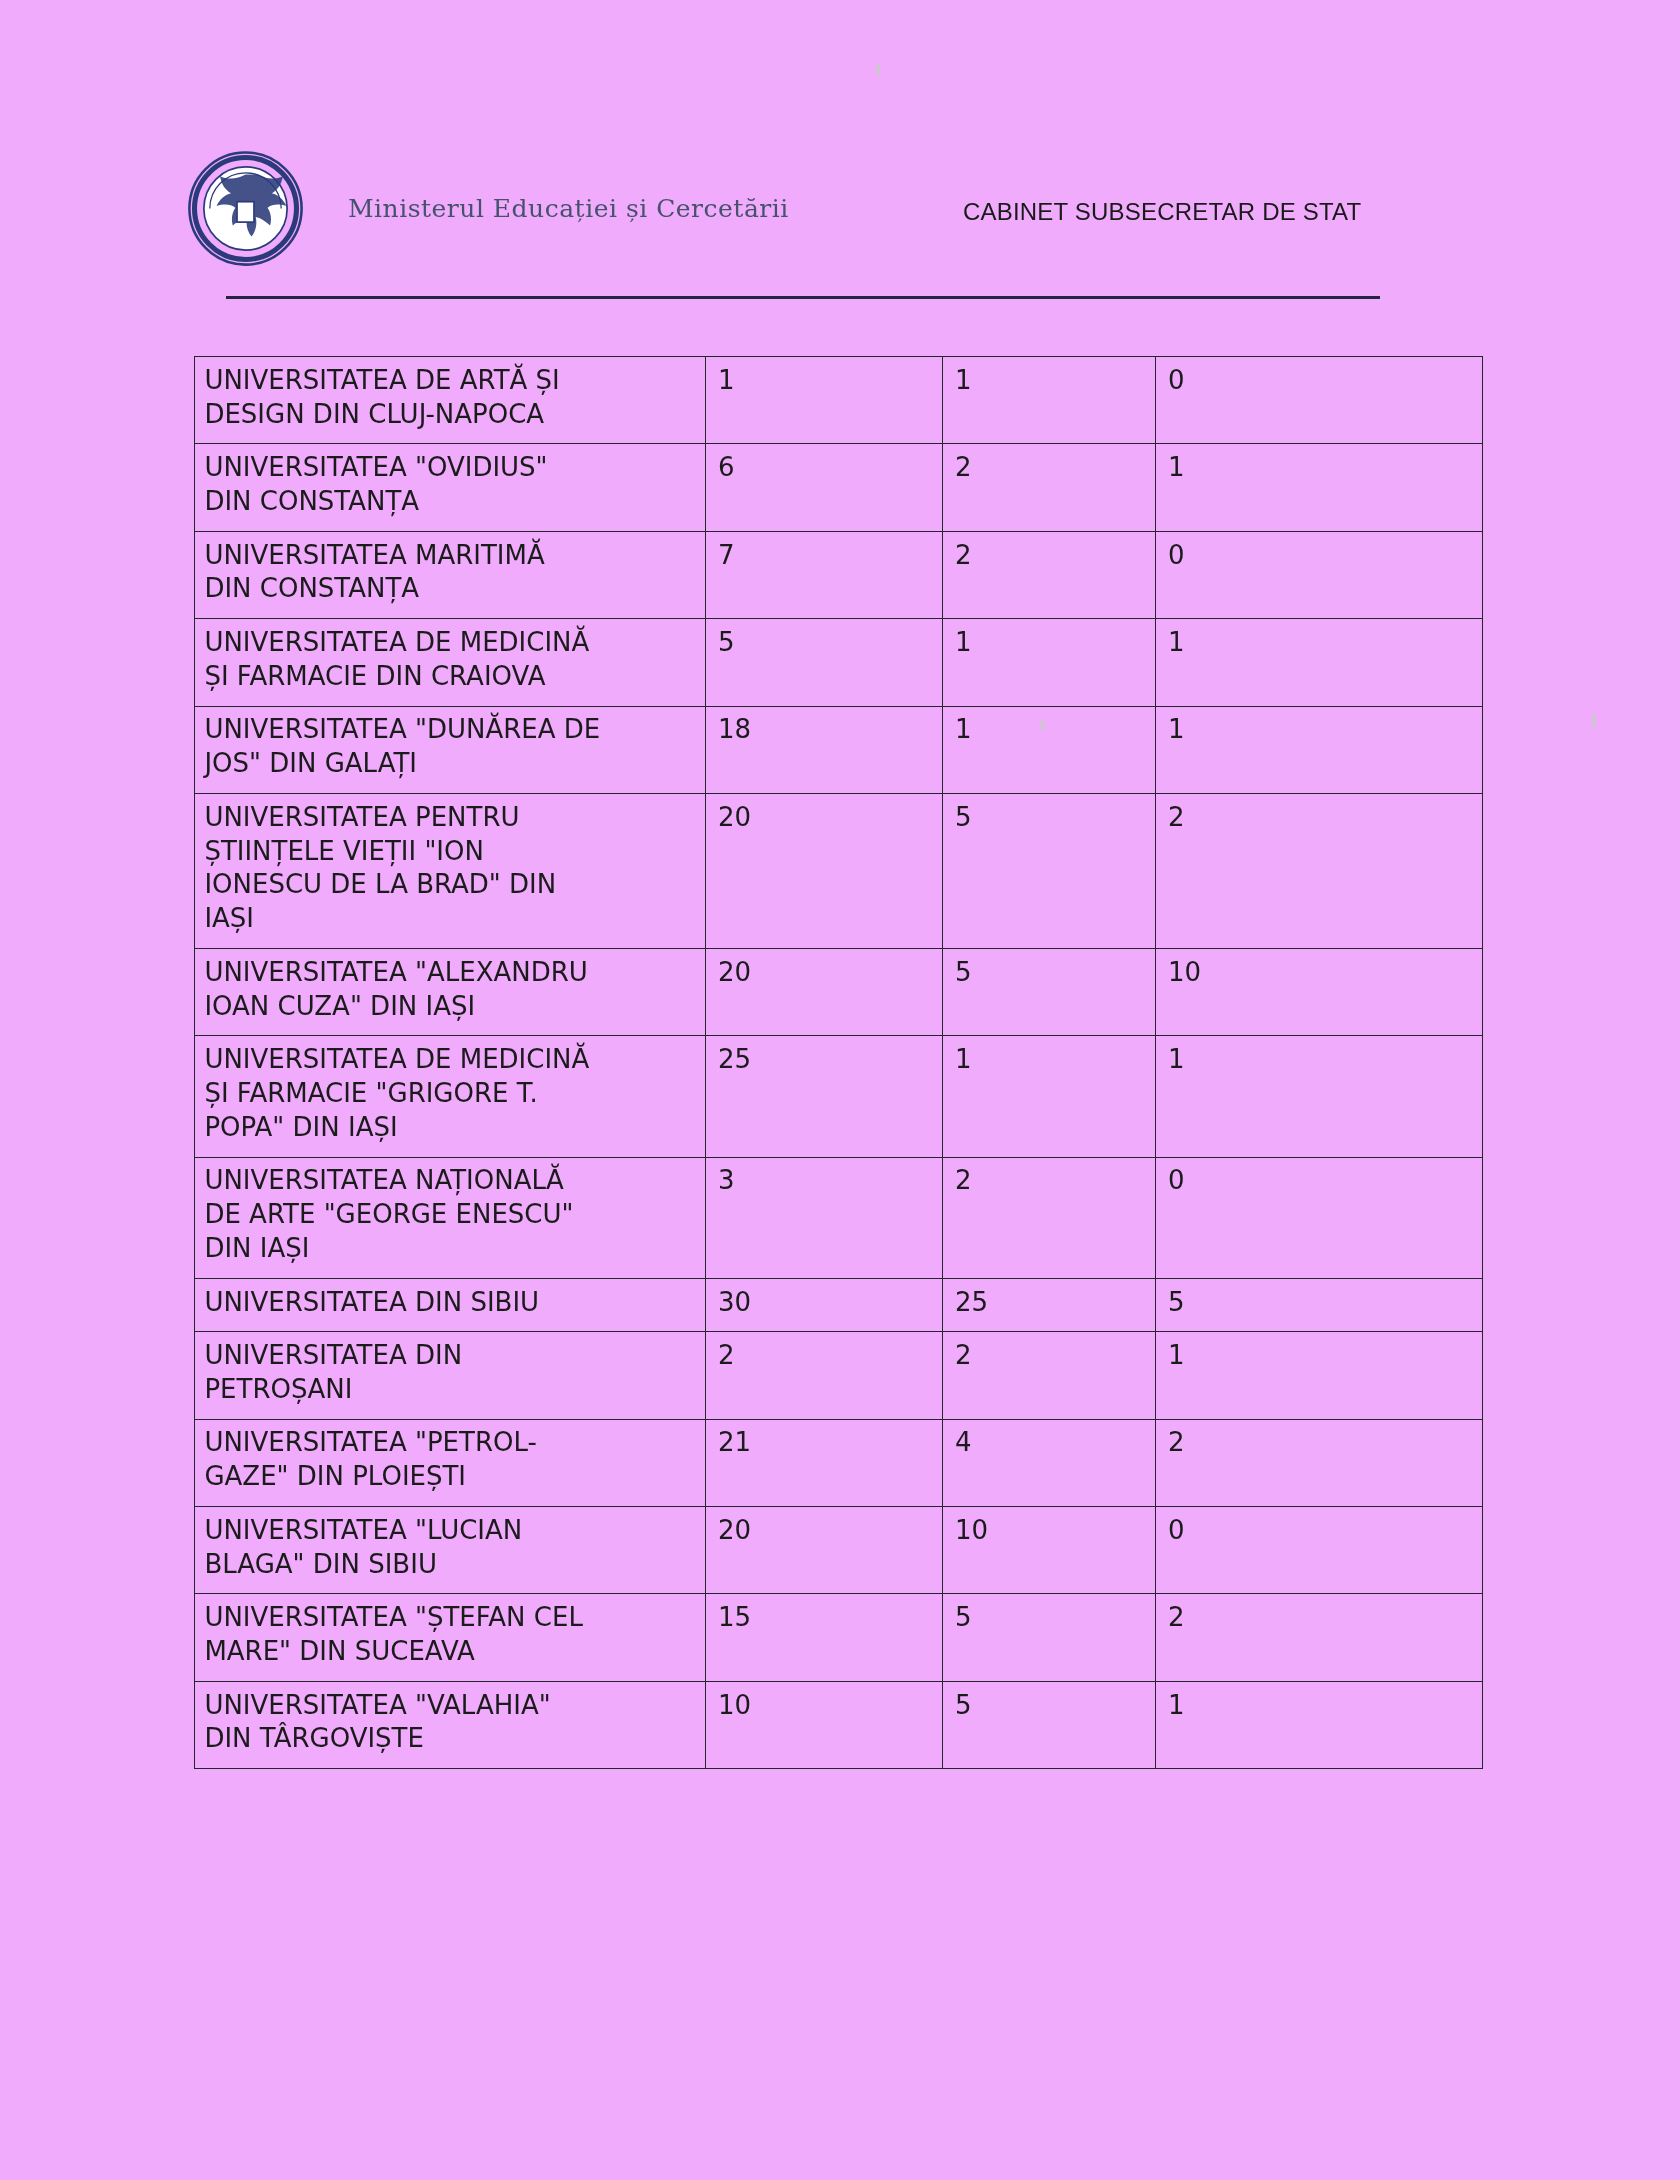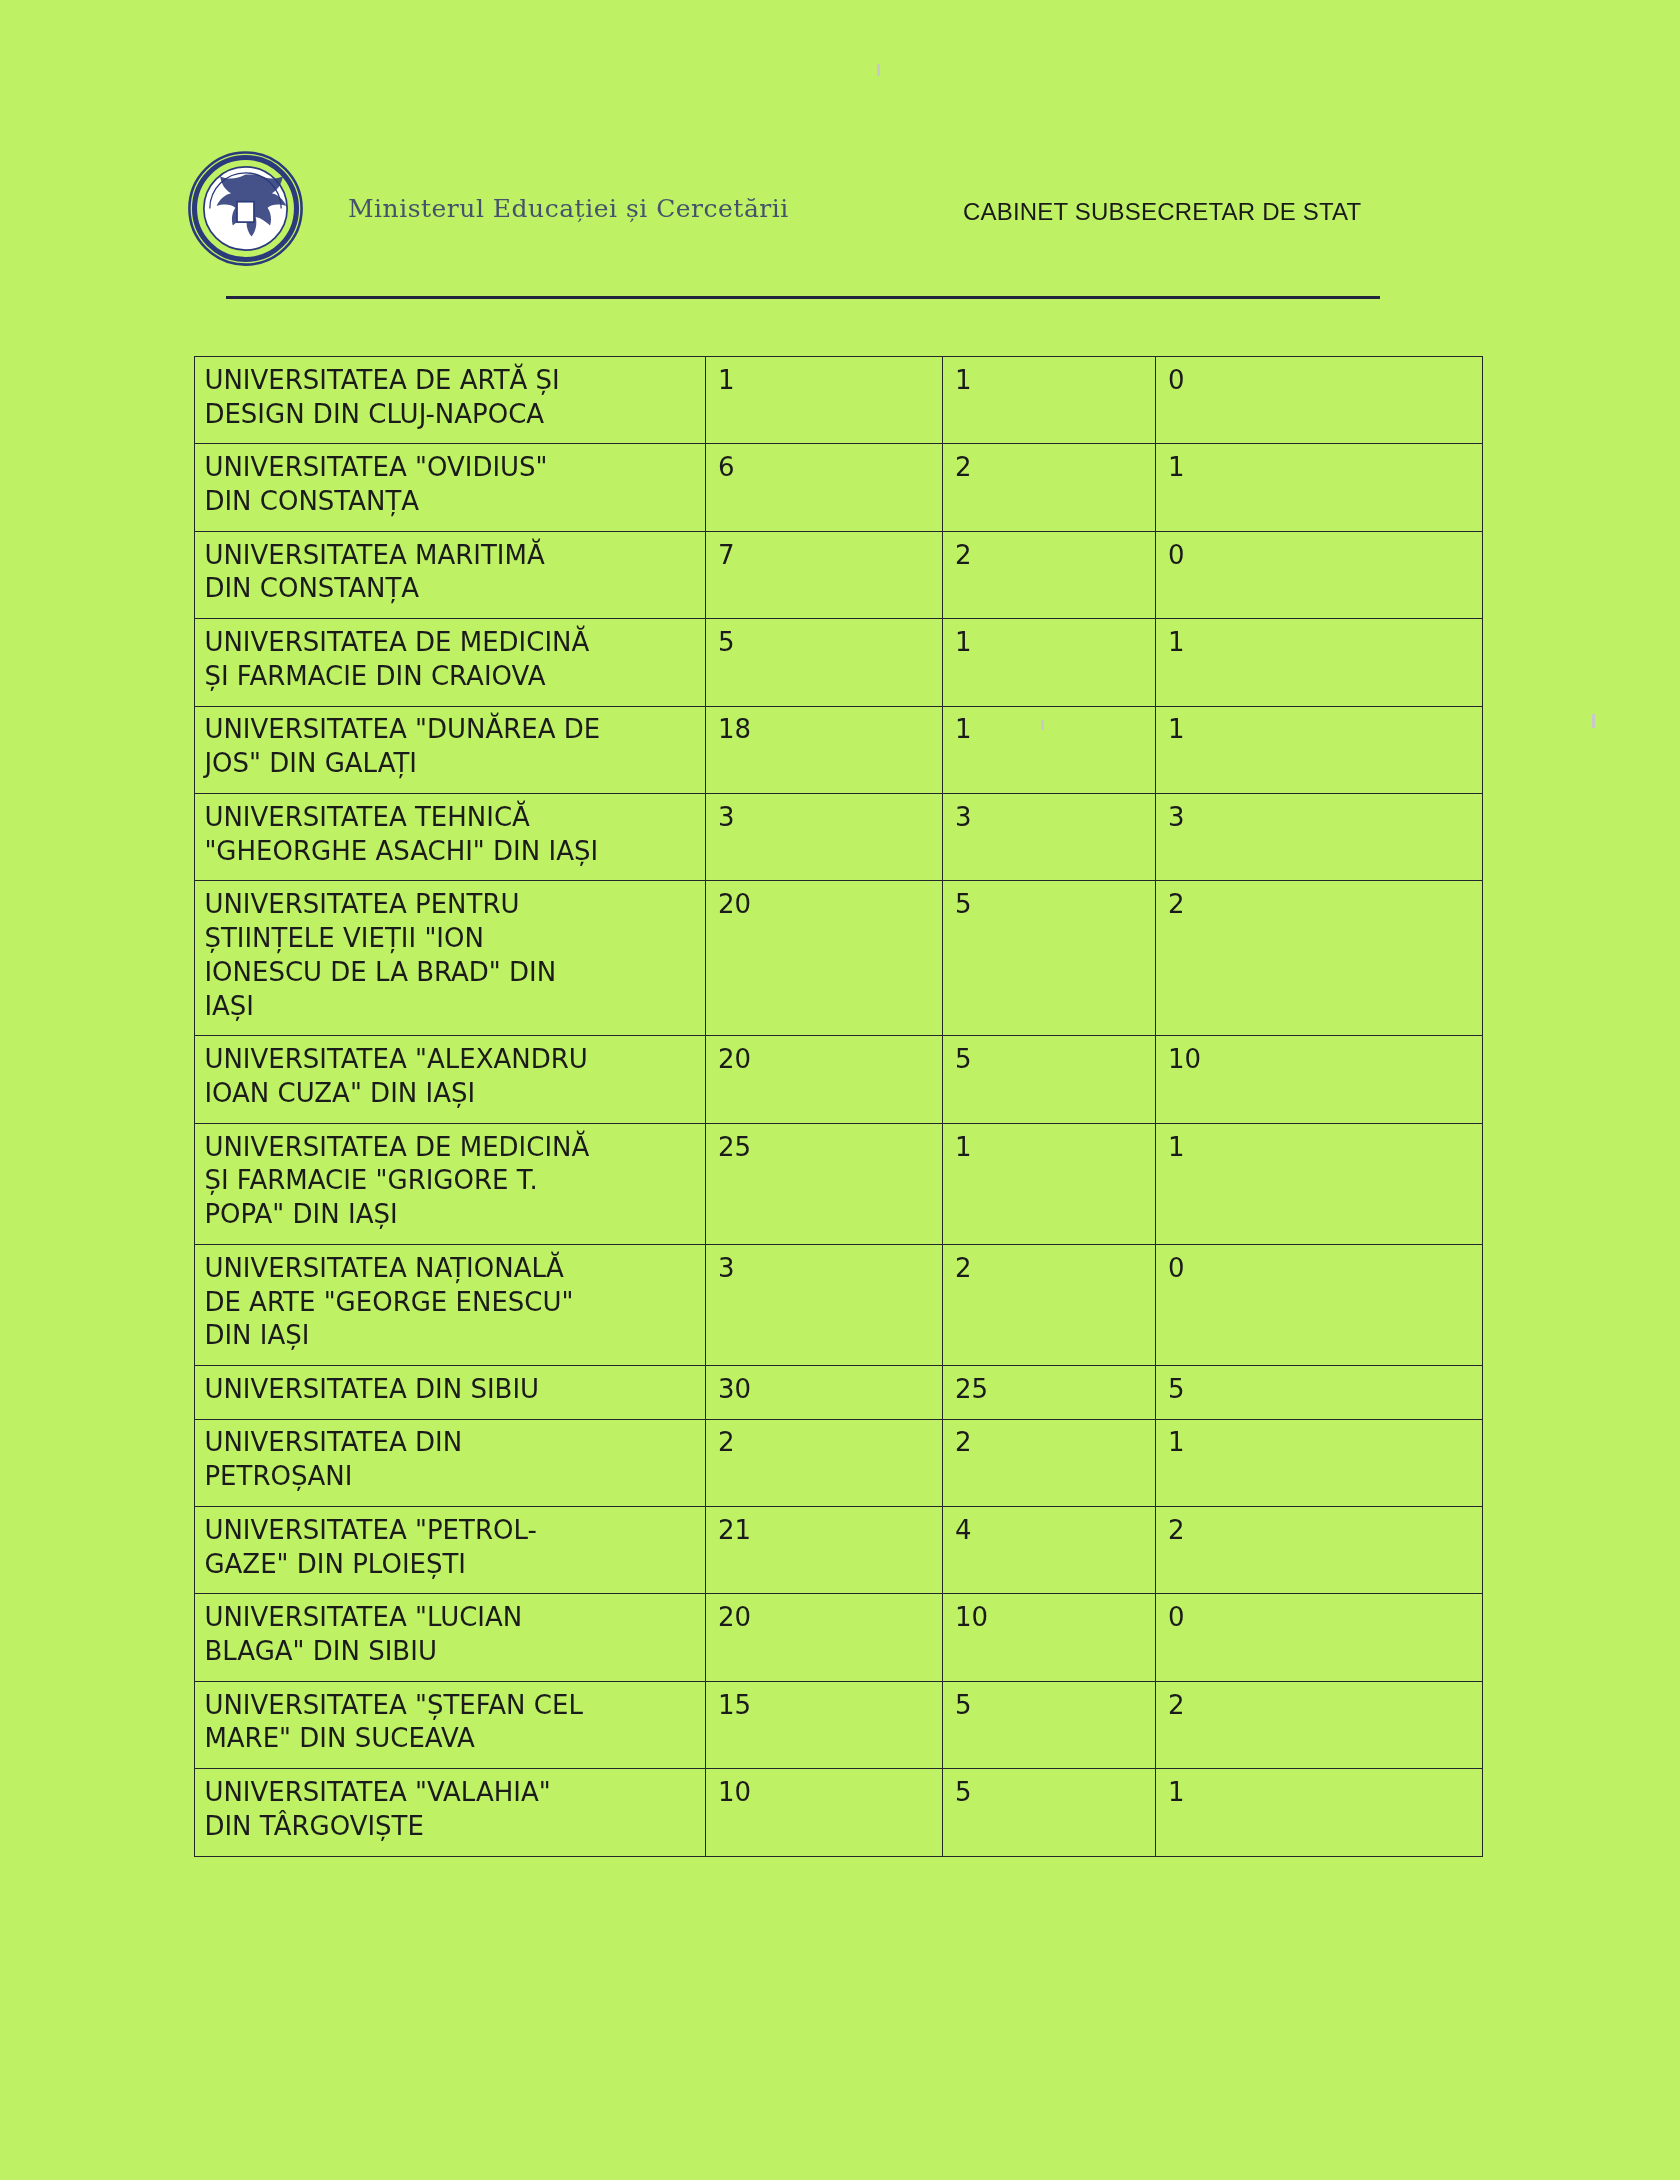--- a/index.html
+++ b/index.html
@@ -11,21 +11,21 @@
     width: 1681px;
     height: 2181px;
     font-family: "DejaVu Sans", sans-serif;
     color: #1b1b1b;
     position: relative;
     overflow: hidden;
   }
   .page {
     position: absolute;
     inset: 0;
-    background: #bef264;
+    background: #f0abfc;
   }
 
   
   .header {
     position: absolute;
     left: 0;
     top: 0;
     width: 100%;
     height: 307px;
   }
@@ -224,35 +224,20 @@
               <span class="cell-text">18</span>
             </td>
           <td class="num">
               <span class="cell-text">1</span>
             </td>
           <td class="num">
               <span class="cell-text">1</span>
             </td>
         </tr>
 
-        <tr>
-          <td>
-              <span class="cell-text">UNIVERSITATEA TEHNICĂ
-"GHEORGHE ASACHI" DIN IAȘI</span>
-            </td>
-          <td class="num">
-              <span class="cell-text">3</span>
-            </td>
-          <td class="num">
-              <span class="cell-text">3</span>
-            </td>
-          <td class="num">
-              <span class="cell-text">3</span>
-            </td>
-        </tr>
 
         <tr>
           <td>
               <span class="cell-text">UNIVERSITATEA PENTRU
 ȘTIINȚELE VIEȚII "ION
 IONESCU DE LA BRAD" DIN
 IAȘI</span>
             </td>
           <td class="num">
               <span class="cell-text">20</span>

